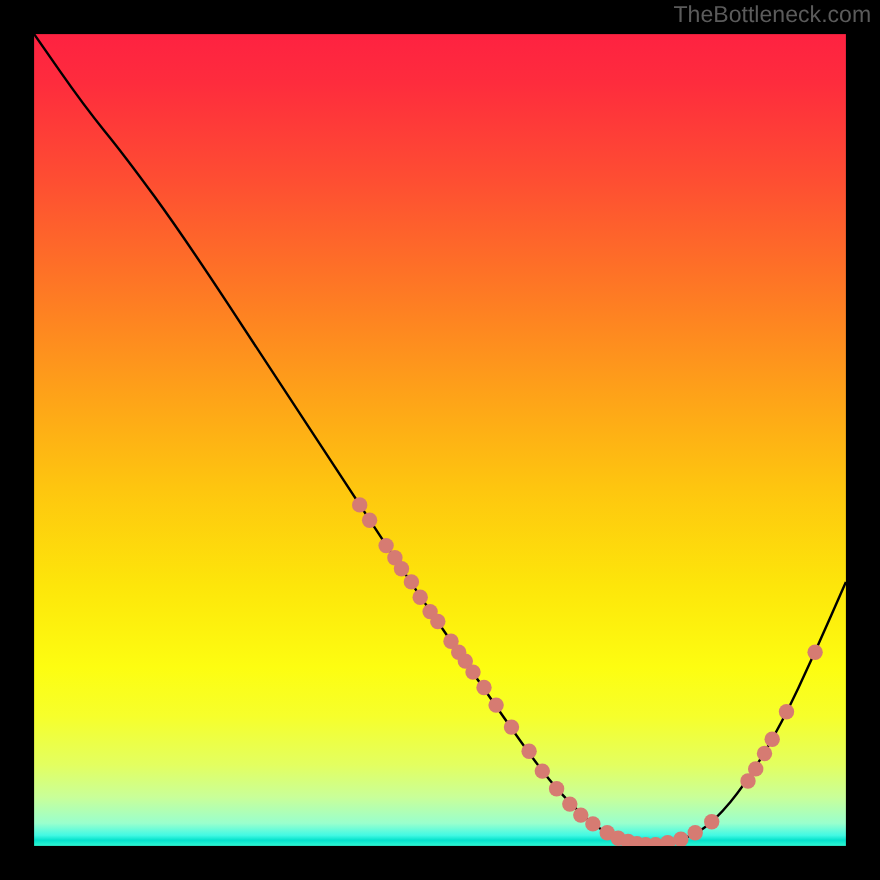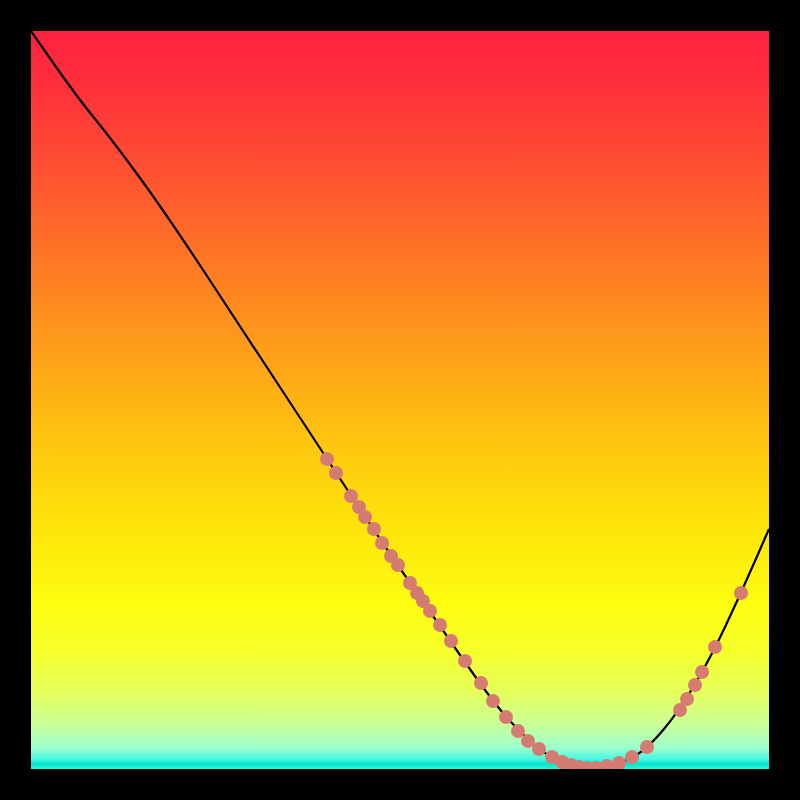--- a/index.html
+++ b/index.html
@@ -56,20 +56,21 @@
   }
   svg.curve {
     position: absolute;
     inset: 0;
   }
 </style>
 </head>
 <body>
 
 <div class="stage">
+  <div class="watermark">TheBottleneck.com</div>
 
   <div class="plot-area">
     <div class="gradient"></div>
 
     <svg class="curve" viewBox="0 0 738 738" preserveAspectRatio="none">
       <path id="curve-path" fill="none" stroke="#000000" stroke-width="2.2" d="M 0 0 Q 0 0 23 33 Q 46 66 64 88 Q 82 110 109 147 Q 136 184 178 248 Q 220 312 260 373 Q 300 434 325 472 Q 350 510 375 546 Q 400 582 420 611 Q 440 640 454 659 Q 468 678 479 690 Q 490 702 500 711 Q 510 720 519 725 Q 528 730 538 733.5 Q 548 737 559 737 Q 570 737 583 733.5 Q 596 730 607 723 Q 618 716 633 698 Q 648 680 664 653 Q 680 626 695 594 Q 710 562 724 530 T 738 498"></path>
       <g id="dots">
           <circle cx="296" cy="428" r="7" fill="#d67b72"></circle>
           <circle cx="305" cy="442" r="7" fill="#d67b72"></circle>
           <circle cx="320" cy="465" r="7" fill="#d67b72"></circle>

